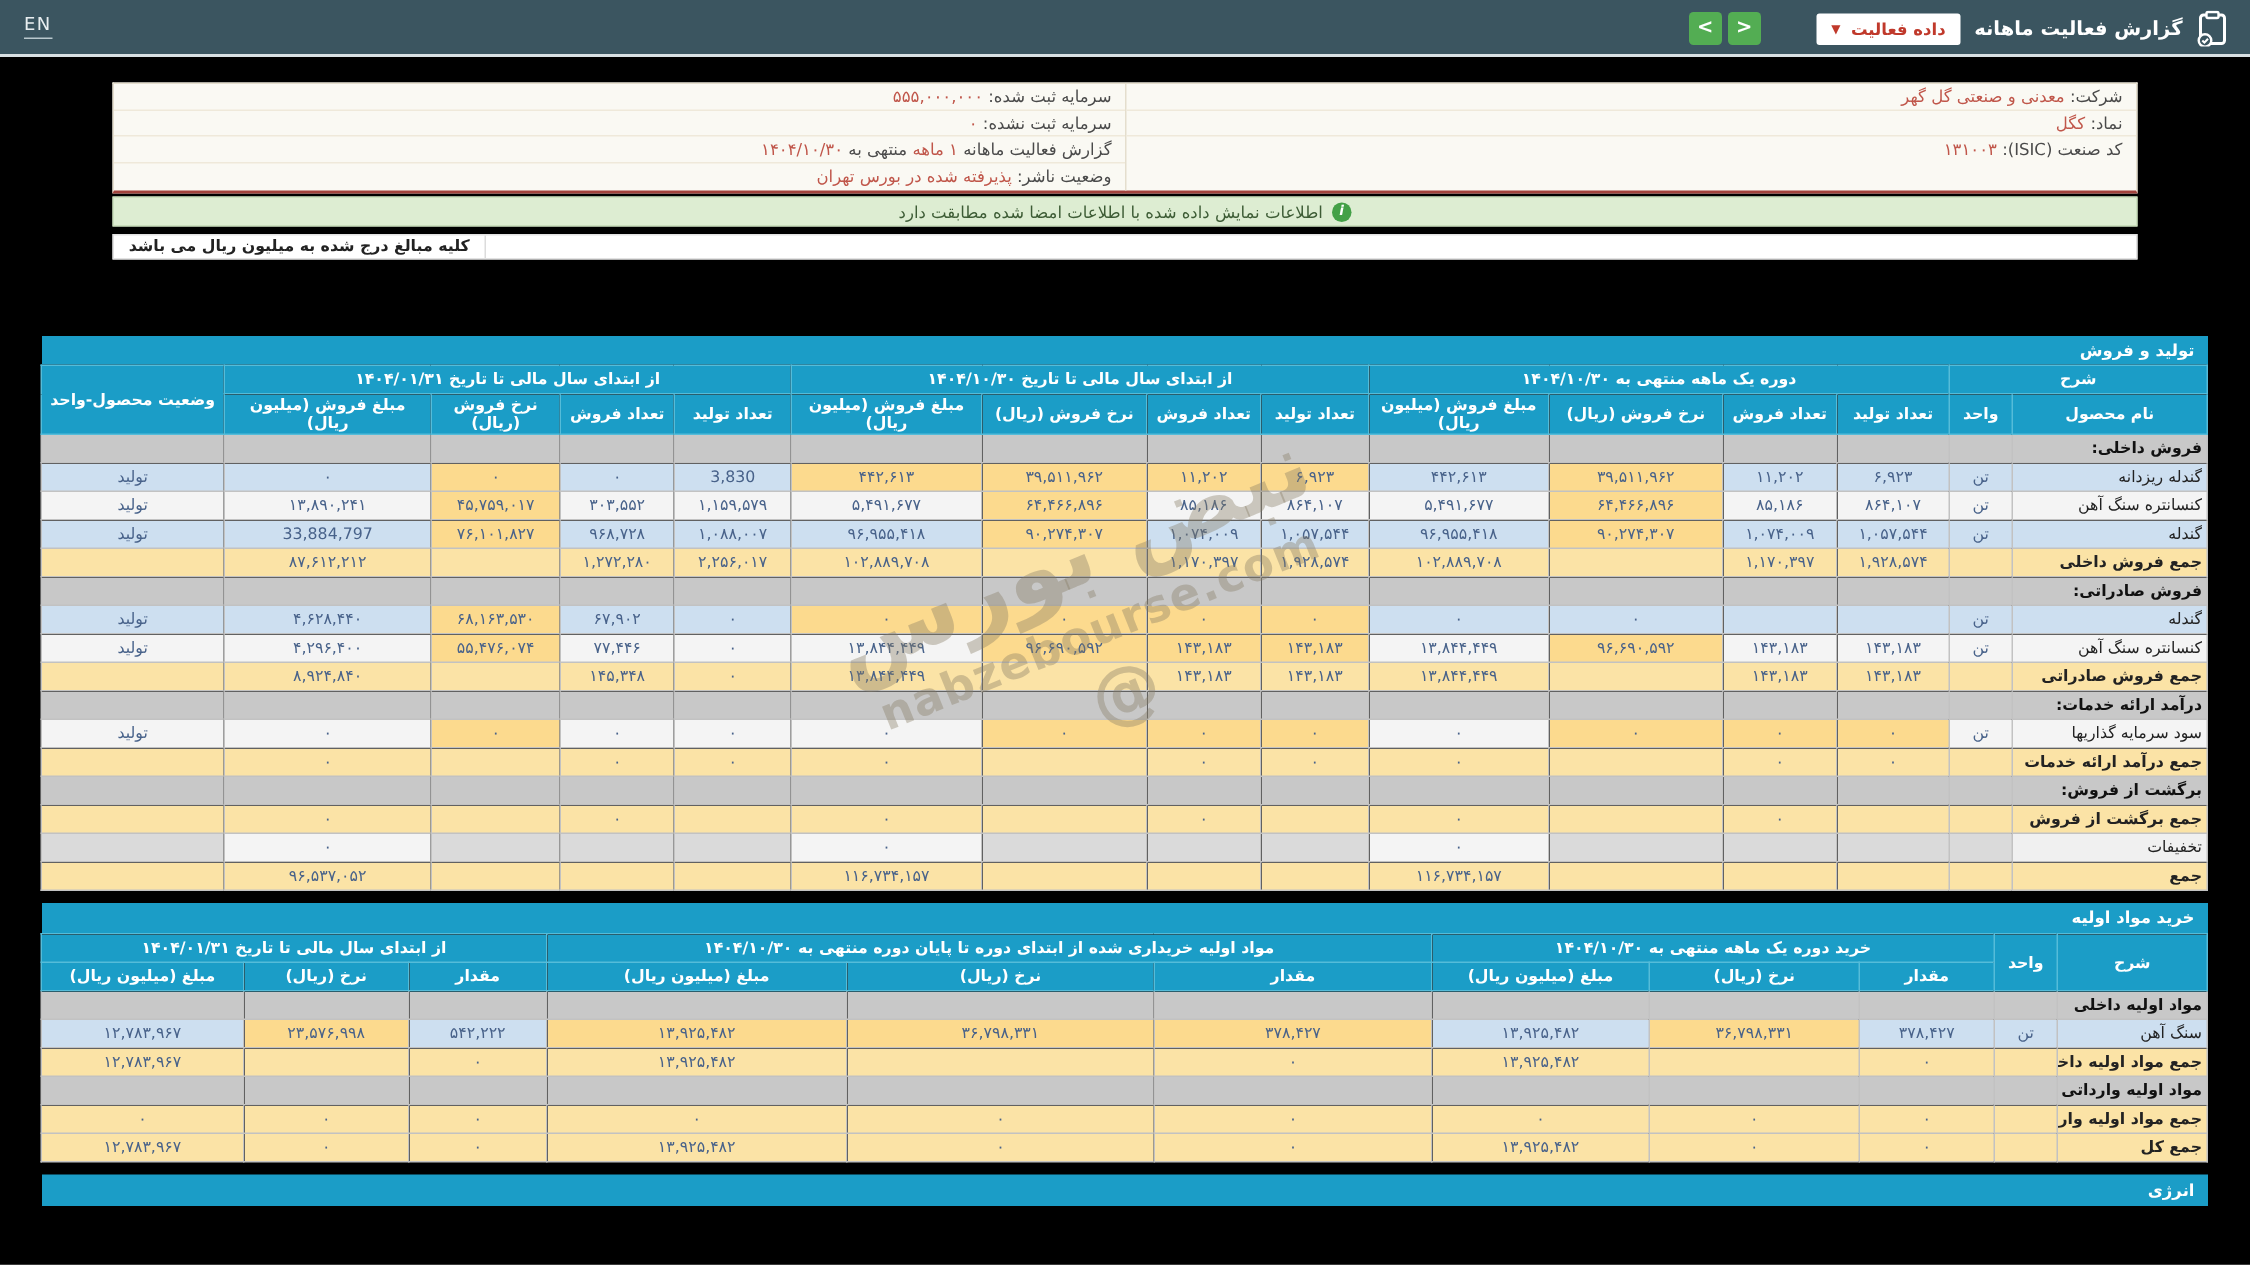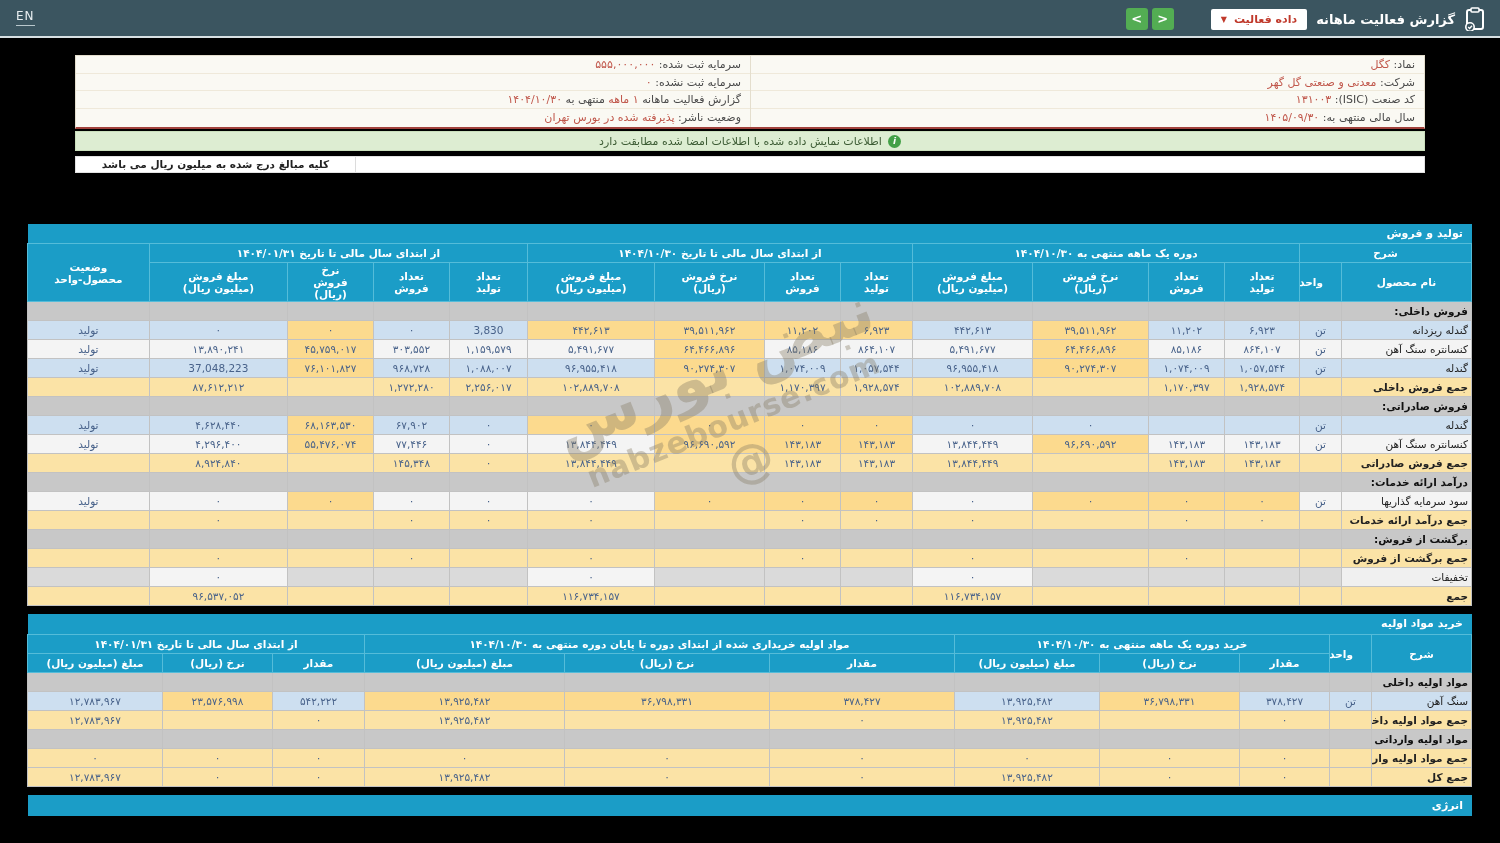--- a/index.html
+++ b/index.html
@@ -29,30 +29,30 @@
   .info-row:last-child { border-bottom:none; }
   .info-label { color:#4a4a4a; }
   .info-value { color:#c0564a;text-align:right; }
 
   
   .green-bar { position:absolute; top:131px; right:75px; width:1350px; height:20px; background:#ddedd2; border:1px solid #cadfbc;
                display:flex; align-items:center; justify-content:center; gap:6px; font-size:11px; color:#3d5c35; }
   .info-circle { display:inline-block; width:13px; height:13px; border-radius:50%; background:#43a047; color:#fff;
                  font-size:9px; line-height:13px; text-align:center; font-weight:bold; font-style:italic; }
   .note-bar { position:absolute; top:156px; right:75px; width:1350px; height:17px; background:#ffffff; border:1px solid #e2e2e2; }
-  .note-cell { position:absolute; left:0; top:0; height:100%; width:280px; border-right:1px solid #dcdcdc;
+  .note-cell { position:absolute; left:0; top:0; height:100%; width:248px; border-right:1px solid #dcdcdc;
                font-size:10.5px; font-weight:bold; color:#222; text-align:center; line-height:15px; }
 
   
   .main { position:absolute; top:224px; right:28px; width:1444px; }
   .sec-header { height:19px; line-height:19px; background:#1b9dc7; color:#fff; font-size:11px; font-weight:bold; padding-right:9px; }
   .units-row { height:20px; line-height:20px; background:#fdfdfd; border:1px solid #e3e3e3; font-size:11px; font-weight:bold; color:#222;
                padding-right:6px; margin-bottom:27px; }
   table { border-collapse:collapse; table-layout:fixed; width:1444px; font-size:10.5px; }
-  th { background:#1b9dc7; color:#fff; border:1px solid #55bcd9; font-weight:bold; height:19px; padding:1px 18px; text-align:center; overflow:hidden; }
+  th { background:#1b9dc7; color:#fff; border:1px solid #55bcd9; font-weight:bold; height:19px; padding:1px 4px; text-align:center; overflow:hidden; }
   td { height:19px; border:1px solid #c2c2c2; text-align:center; color:#48628a; padding:0 3px; white-space:nowrap; overflow:hidden; }
   td.name { text-align:right; color:#222; }
   tr.r-blue td  { background:#cddff0; }
   tr.r-white td { background:#f4f4f4; }
   tr.r-total td { background:#fbe3a6; }
   tr.r-total td.name { font-weight:bold; }
   tr.r-group td { background:#c8c8c8; }
   tr.r-group td.name { font-weight:bold; color:#111; }
   tr.r-dis td { background:#dadada; }
   tr.r-dis td.white { background:#f4f4f4; }
@@ -88,24 +88,23 @@
       </button>
       <div class="nav-btns">
         <button class="nav-btn">&lt;</button>
         <button class="nav-btn">&gt;</button>
       </div>
     </div>
   </div>
 
   <div class="info-panel">
     <div class="info-col col-right" id="info-right">
+        <div class="info-row"><span class="info-label">شرکت:  </span><span class="info-value">معدنی و صنعتی گل گهر </span></div>
         <div class="info-row"><span class="info-label">نماد:  </span><span class="info-value">کگل </span></div>
-        <div class="info-row"><span class="info-label">شرکت:  </span><span class="info-value">معدنی و صنعتی گل گهر </span></div>
         <div class="info-row"><span class="info-label">کد صنعت (ISIC):  </span><span class="info-value">۱۳۱۰۰۳ </span></div>
-        <div class="info-row"><span class="info-label">سال مالی منتهی به:  </span><span class="info-value">۱۴۰۵/۰۹/۳۰ </span></div>
       </div>
     <div class="info-col" id="info-left">
         <div class="info-row"><span class="info-label">سرمایه ثبت شده:  </span><span class="info-value">۵۵۵,۰۰۰,۰۰۰ </span></div>
         <div class="info-row"><span class="info-label">سرمایه ثبت نشده:  </span><span class="info-value">۰ </span></div>
         <div class="info-row"><span class="info-label">گزارش فعالیت ماهانه  </span><span class="info-value">۱ ماهه </span><span class="info-label">منتهی به  </span><span class="info-value">۱۴۰۴/۱۰/۳۰ </span></div>
         <div class="info-row"><span class="info-label">وضعیت ناشر:  </span><span class="info-value">پذیرفته شده در بورس تهران </span></div>
       </div>
   </div>
 
   <div class="green-bar">
@@ -222,21 +221,21 @@
             <td>۱,۰۷۴,۰۰۹</td>
             <td class="hl">۹۰,۲۷۴,۳۰۷</td>
             <td>۹۶,۹۵۵,۴۱۸</td>
             <td>۱,۰۵۷,۵۴۴</td>
             <td>۱,۰۷۴,۰۰۹</td>
             <td class="hl">۹۰,۲۷۴,۳۰۷</td>
             <td>۹۶,۹۵۵,۴۱۸</td>
             <td>۱,۰۸۸,۰۰۷</td>
             <td>۹۶۸,۷۲۸</td>
             <td class="hl">۷۶,۱۰۱,۸۲۷</td>
-            <td>37,048,223</td>
+            <td>33,884,797</td>
             <td>تولید</td>
           </tr>
           <tr class="r-total">
             <td class="name">جمع فروش داخلی</td>
             <td></td>
             <td>۱,۹۲۸,۵۷۴</td>
             <td>۱,۱۷۰,۳۹۷</td>
             <td></td>
             <td>۱۰۲,۸۸۹,۷۰۸</td>
             <td>۱,۹۲۸,۵۷۴</td>

